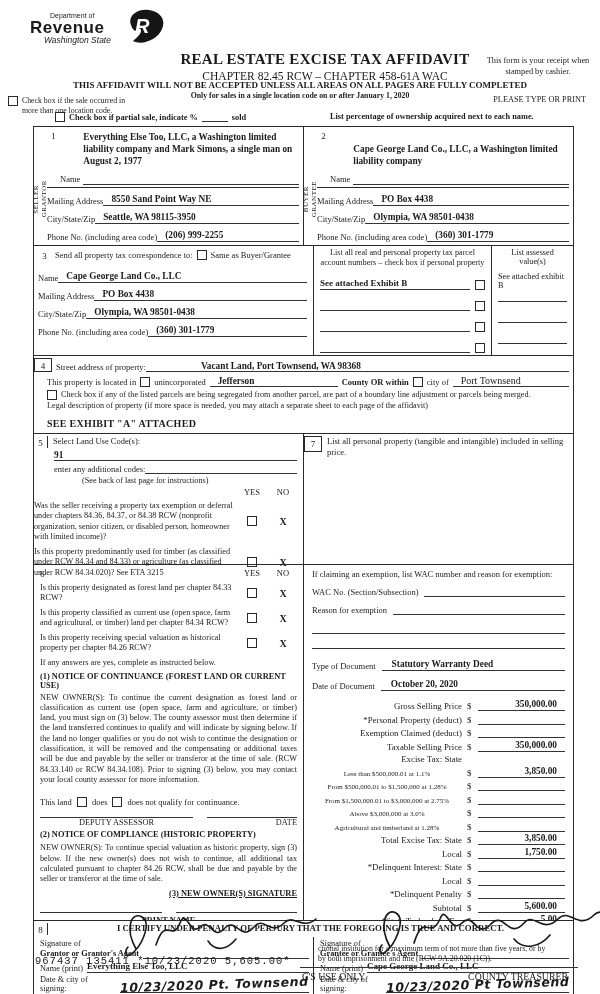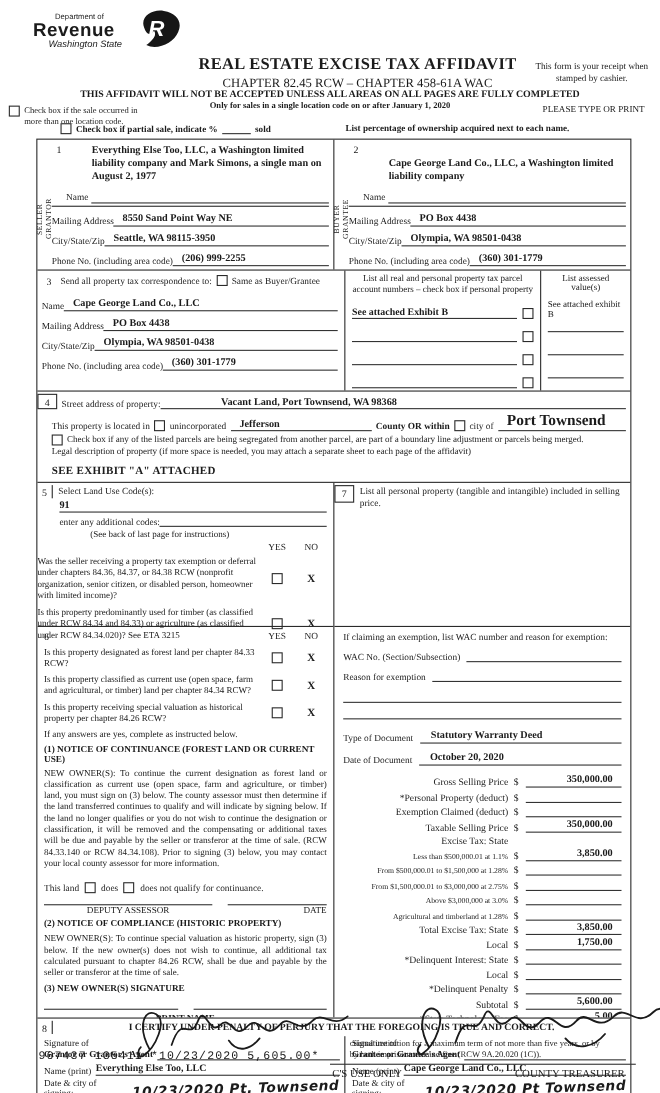--- a/index.html
+++ b/index.html
@@ -18,21 +18,21 @@
   .logo-mark{position:absolute;left:93px;top:-4px;}
   .title-block{position:absolute;left:120px;top:50px;width:410px;text-align:center;line-height:1.25;}
   .title{font-size:15px;font-weight:bold;letter-spacing:.3px;}
   .chapter{font-size:11.5px;}
   .warn{position:absolute;left:40px;top:80px;width:520px;text-align:center;font-size:9px;font-weight:bold;}
   .only{position:absolute;left:40px;top:91px;width:520px;text-align:center;font-size:7.8px;font-weight:bold;}
   .receipt{position:absolute;right:6px;top:56px;width:112px;font-size:8.3px;text-align:center;line-height:1.3;}
   .typeprint{position:absolute;right:14px;top:95px;font-size:8.3px;}
   .multiloc{position:absolute;left:8px;top:96px;font-size:7.8px;line-height:1.25;display:flex;gap:4px;}
   .partial{position:absolute;left:55px;top:112px;font-size:8.3px;font-weight:bold;display:flex;gap:4px;align-items:flex-end;}
-  .ownnote{position:absolute;left:314px;top:112px;font-size:8.3px;font-weight:bold;}
+  .ownnote{position:absolute;left:330px;top:112px;font-size:8.3px;font-weight:bold;}
   
   .formbox{position:absolute;left:33px;top:126px;width:539px;border:1.5px solid #2a2a2a;}
   .row{border-top:1px solid #2a2a2a;}
   .row:first-child{border-top:none;}
   .half{width:269px;border-right:1px solid #2a2a2a;display:flex;}
   .half2{flex:1;display:flex;}
   .vwrap{width:13px;display:flex;justify-content:center;align-items:center;padding-top:26px;}
   .vwrap span{writing-mode:vertical-rl;transform:rotate(180deg);font-size:7px;letter-spacing:.5px;line-height:1.05;}
   .party{flex:1;padding:2px 4px 3px 0;}
   .numcell{width:13px;text-align:center;font-size:9px;flex:none;padding-top:2px;}
@@ -63,21 +63,21 @@
   .ynx{width:28px;text-align:center;flex:none;align-self:center;font-weight:bold;font-size:10px;}
   .ynhead{display:flex;font-size:8.5px;}
   .para{font-size:8.2px;line-height:1.26;text-align:justify;margin-top:3px;}
   .sigline{border-bottom:1px solid #333;height:10px;}
   .sec7{min-height:126px;padding:2px 6px 2px 0;font-size:8.5px;display:flex;}
   .exm{border-top:1px solid #2a2a2a;padding:4px 8px 2px 8px;font-size:8.5px;flex:1;display:flex;flex-direction:column;}
   .exline{display:flex;align-items:flex-end;margin-top:6px;}
   .exline .fv{flex:1;border-bottom:1px solid #333;min-height:11px;margin-left:6px;font-weight:bold;font-size:9.3px;padding-left:10px;}
   .amt{display:flex;align-items:flex-end;margin-top:1.5px;}
   .amt .al{width:150px;text-align:right;font-size:8.8px;padding-right:5px;flex:none;}
-  .amt.sm .al{font-size:7px;}
+  .amt.sm .al{font-size:7px;text-align:center;}
   .amt .d{width:11px;font-size:8.8px;flex:none;}
   .amt .av{flex:1;border-bottom:1px solid #333;text-align:right;font-weight:bold;font-size:9.3px;padding-right:8px;min-height:11px;}
   .amt.hdr .av{border-bottom:none;}
   .amt.hdr .d{visibility:hidden;}
   
   .row5{position:relative;}
   .certline{display:flex;font-size:8.8px;font-weight:bold;padding:2px 0;}
   .sigcols{display:flex;}
   .sighalf{width:269px;border-right:1px solid #2a2a2a;padding:0 4px 4px 6px;font-size:8.3px;}
   .sighalf2{flex:1;border-right:none;}
@@ -246,21 +246,21 @@
         <span class="g1 ub" style="font-weight:bold;font-size:9.3px;padding-left:55px;">Vacant Land, Port Townsend, WA  98368</span>
       </div>
       <div class="r inset" style="align-items:flex-end;margin-top:3px;gap:4px;">
         <span>This property is located in</span>
         <span class="cb"></span>
         <span>unincorporated</span>
         <span class="ub" style="width:120px;font-weight:bold;font-size:9.3px;padding-left:8px;">Jefferson</span>
         <span class="b">County OR  within</span>
         <span class="cb"></span>
         <span>city of</span>
-        <span class="ub g1" style="font-weight:bold;font-size:14px;padding-left:8px;">Port Townsend</span>
+        <span class="ub g1" style="font-weight:normal;font-size:10px;padding-left:8px;">Port Townsend</span>
       </div>
       <div class="r inset" style="margin-top:3px;gap:4px;">
         <span class="cb"></span>
         <span style="font-size:8.2px;">Check box if any of the listed parcels are being segregated from another parcel, are part of a boundary line adjustment or parcels being merged.</span>
       </div>
       <div class="inset" style="font-size:8.2px;margin-top:1px;">Legal description of property (if more space is needed, you may attach a separate sheet to each page of the affidavit)</div>
       <div class="inset b" style="font-size:10px;margin-top:8px;letter-spacing:.3px;">SEE EXHIBIT "A" ATTACHED</div>
     </div>
 
     <div class="row row4">
@@ -331,21 +331,21 @@
                 <div class="sigline"></div>
                 <div style="text-align:center;font-size:8.3px;">DEPUTY ASSESSOR</div>
               </div>
               <div style="flex:1;">
                 <div class="sigline"></div>
                 <div style="text-align:right;font-size:8.3px;">DATE</div>
               </div>
             </div>
             <div class="b" style="font-size:8.4px;margin-top:3px;">(2) NOTICE OF COMPLIANCE (HISTORIC PROPERTY)</div>
             <div class="para" style="margin-top:4px;">NEW OWNER(S):  To continue special valuation as historic property, sign (3) below.  If the new owner(s) does not wish to continue, all additional tax calculated pursuant to chapter 84.26 RCW, shall be due and payable by the seller or transferor at the time of sale.</div>
-            <div class="b" style="text-align:left;font-size:8.4px;margin-top:4px;">(3)  NEW OWNER(S) SIGNATURE</div>
+            <div class="b" style="text-align:right;font-size:8.4px;margin-top:4px;text-decoration:underline;">(3)  NEW OWNER(S) SIGNATURE</div>
             <div class="r" style="gap:14px;margin-top:4px;">
               <div class="sigline g1"></div>
               <div class="sigline g1"></div>
             </div>
             <div style="text-align:center;font-size:8.4px;margin-top:3px;font-weight:bold;">PRINT NAME</div>
 
           </div>
         </div>
       </div>
 

